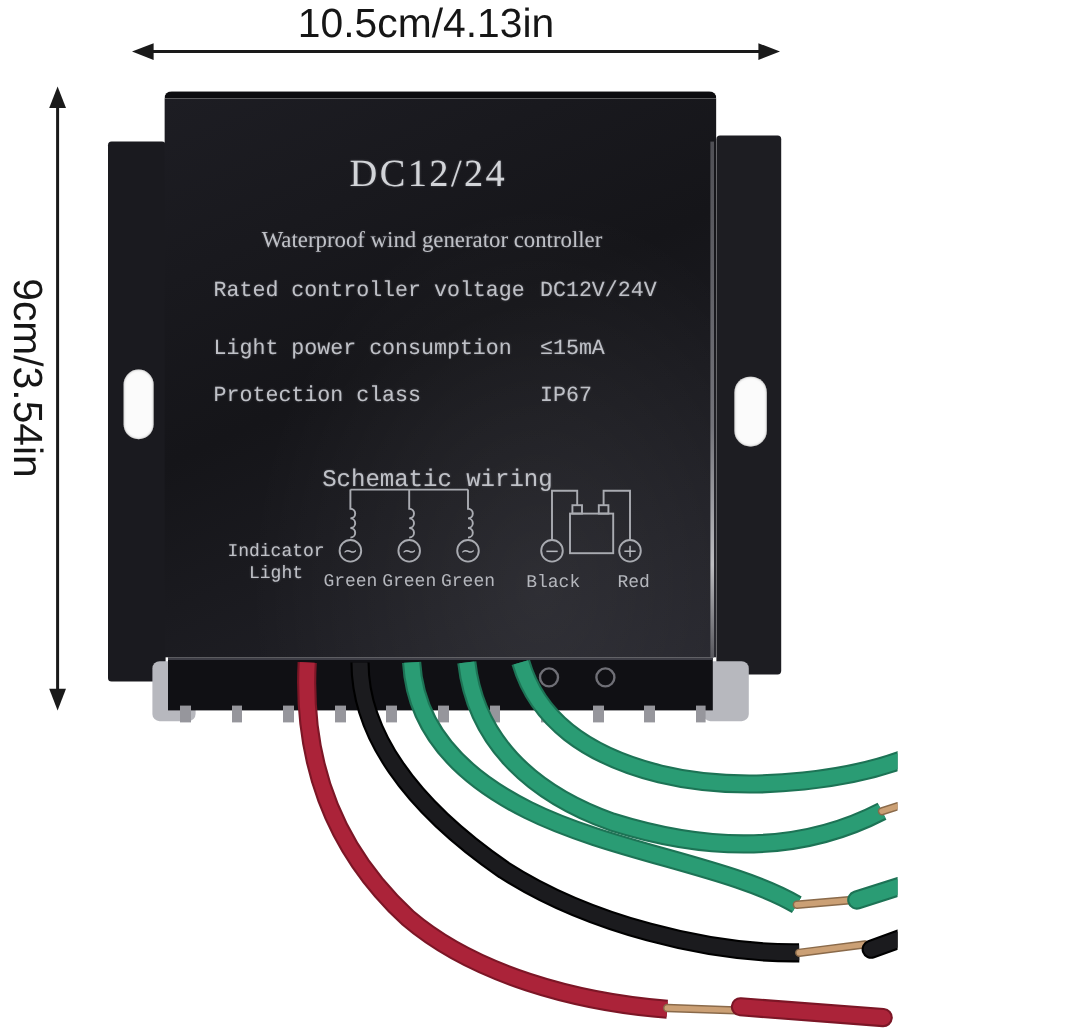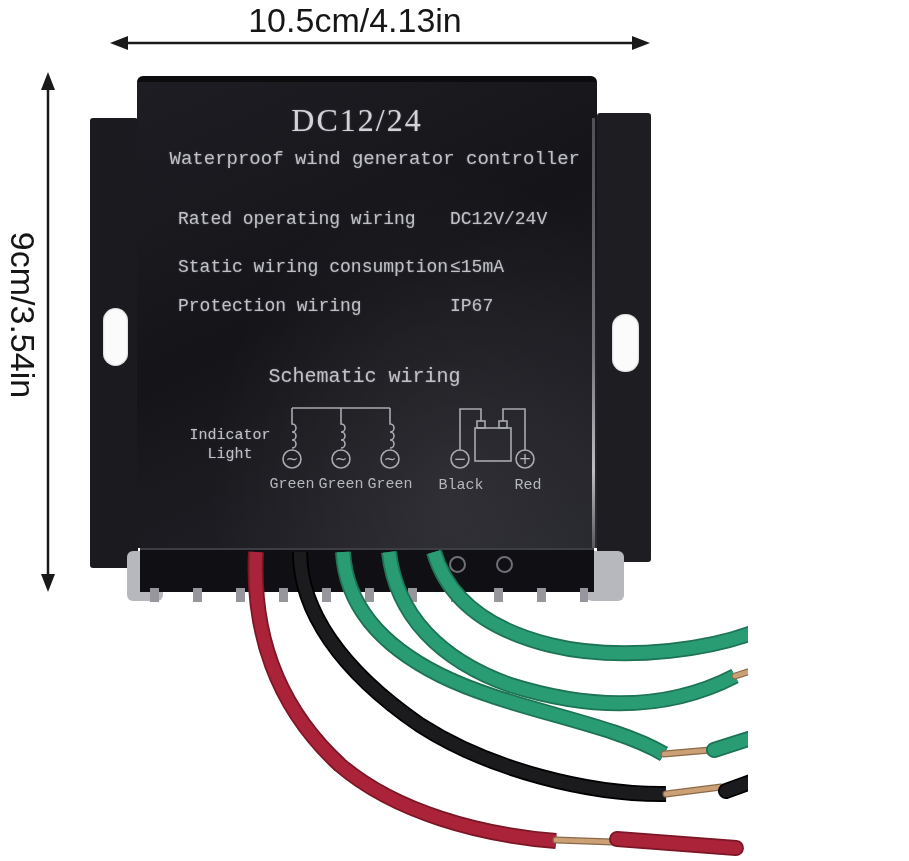--- a/index.html
+++ b/index.html
@@ -33,25 +33,25 @@
     background:radial-gradient(ellipse at 68% 88%,rgba(255,255,255,0.07),transparent 55%);
   }
   .edge-right{left:592px;top:118px;width:3px;height:430px;
     background:linear-gradient(#5a5a60 0%,#83838a 55%,#d8d8dc 82%,#606066 100%);opacity:.85;}
   .bottom-strip{left:140px;top:548px;width:454px;height:44px;background:#101014;
     border-top:2px solid #3d3d45;box-sizing:border-box;}
   .comb{left:150px;top:588px;width:438px;height:14px;
     background:repeating-linear-gradient(90deg,#96969c 0 9px,transparent 9px 43px);}
   .ring{width:13px;height:13px;border:2px solid #6f6f76;border-radius:50%;}
   
-  .face-text{color:#bfc1c7;text-shadow:0 0 2px rgba(200,200,210,.35);}
+  .face-text{color:#bfc1c7;text-shadow:0 0 2px rgba(200,200,210,.35);margin-top:24px;}
   .model{left:137px;top:102px;width:440px;text-align:center;
     font-family:"Liberation Serif",serif;font-size:32px;letter-spacing:2px;color:#d2d4d8;}
-  .subtitle{left:140px;top:148px;width:440px;text-align:right;
-    font-family:Liberation Mono, monospace;font-size:19px;}
+  .subtitle{left:140px;top:166px;width:440px;text-align:center;
+    font-family:Liberation Serif, serif;font-size:19px;}
   .spec-row{left:178px;width:405px;font-family:"Liberation Mono",monospace;font-size:18px;}
   .spec-value{position:absolute;left:272px;top:0;text-align:center;}
   .schematic-title{left:137px;top:365px;width:455px;text-align:center;
     font-family:"Liberation Mono",monospace;font-size:20px;}
   .indicator-label{left:178px;top:426px;width:104px;text-align:center;
     font-family:"Liberation Mono",monospace;font-size:15px;line-height:19px;}
   svg text.sch-label{font-family:"Liberation Mono",monospace;font-size:15px;fill:#b5b7bd;}
   svg text.sch-symbol{font-family:"DejaVu Sans",sans-serif;font-size:15px;fill:#b5b7bd;}
 </style>
 </head>
@@ -73,29 +73,29 @@
   <div class="abs device-face"></div>
   <div class="abs face-sheen"></div>
   <div class="abs edge-right"></div>
   <div class="abs slot slot-left"></div>
   <div class="abs slot slot-right"></div>
 
   <div class="abs model face-text">DC12/24</div>
   <div class="abs subtitle face-text">Waterproof wind generator controller</div>
 
   <div class="abs spec-row face-text" style="top:209px;">
-    <span>Rated operating wiring</span>
+    <span>Rated controller voltage</span>
     <span class="spec-value">DC12V/24V</span>
   </div>
   <div class="abs spec-row face-text" style="top:257px;">
-    <span>Static wiring consumption</span>
+    <span>Light power consumption</span>
     <span class="spec-value">≤15mA</span>
   </div>
   <div class="abs spec-row face-text" style="top:296px;">
-    <span>Protection wiring</span>
+    <span>Protection class</span>
     <span class="spec-value">IP67</span>
   </div>
 
   <div class="abs indicator-label face-text">
     <div>Indicator</div>
     <div>Light</div>
   </div>
   <div class="abs schematic-title face-text">Schematic wiring</div>
 
   <svg class="abs" style="left:0;top:0;" width="909" height="861" viewBox="0 0 909 861">

